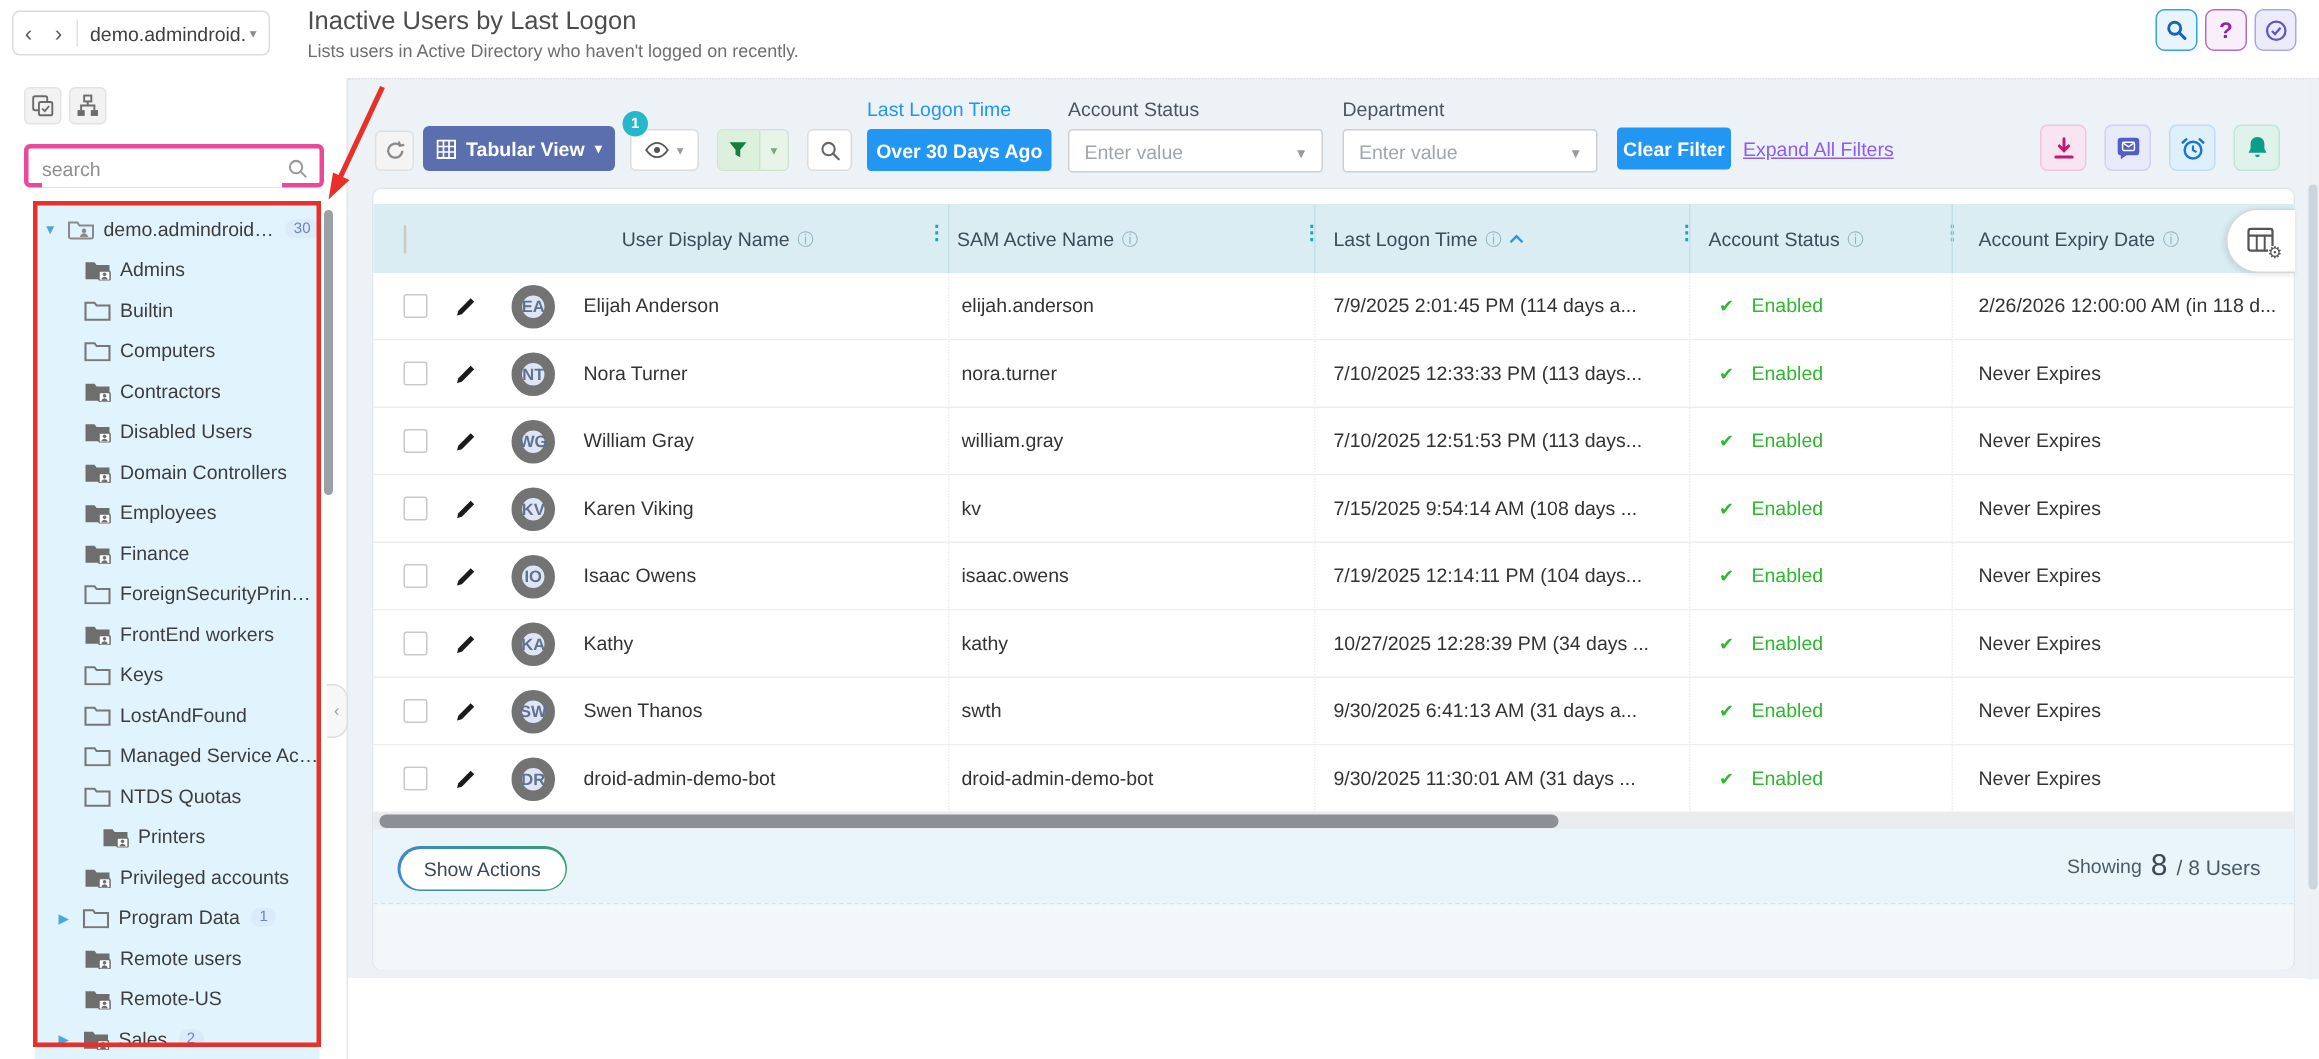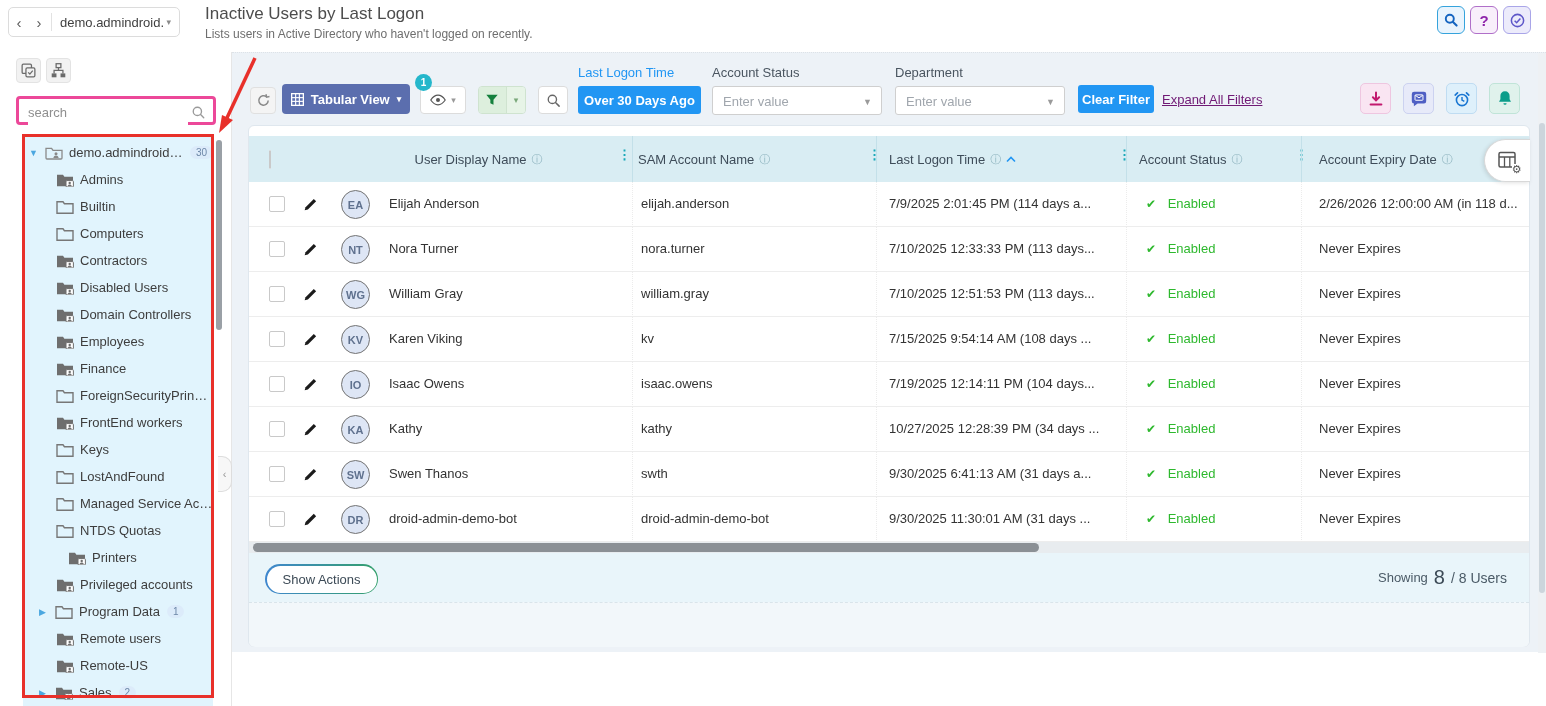--- a/index.html
+++ b/index.html
@@ -53,42 +53,42 @@
   #funnel-caret { width:20px; height:100%; background:#e7f4e7; border-left:1px solid #cfe3cf; display:flex; align-items:center; justify-content:center; color:#7aa87a; font-size:9px; }
   #btn-magnify { left:306px; top:33px; width:30px; height:28px; background:#fff; border:1px solid #dcdcdc; color:#666; }
   .fgroup { position:absolute; top:12px; }
   .fgroup .flabel { font-size:13px; color:#4a5560; margin-bottom:6px; }
   .fgroup.active .flabel { color:#2196f3; }
   .fbtn-active { width:123px; height:28px; background:#2196f3; border-radius:3px; color:#fff; font-size:13px; font-weight:bold; display:flex; align-items:center; justify-content:center; cursor:pointer; }
   .fselect { width:170px; height:29px; background:#fff; border:1px solid #cfcfcf; border-radius:3px; position:relative; cursor:pointer; }
   .fselect .ph { position:absolute; left:10px; top:7px; font-size:13px; color:#a0a6ad; }
   .fselect .selcaret { position:absolute; right:9px; top:10px; font-size:9px; color:#9a9a9a; }
   #btn-clear { left:846px; top:32px; width:76px; height:28px; background:#2196f3; border-radius:3px; color:#fff; font-size:13px; font-weight:bold; }
-  #link-expand { position:absolute; left:930px; top:39px; font-size:13px; color:#701a75; text-decoration:underline; cursor:pointer; }
+  #link-expand { position:absolute; left:930px; top:39px; font-size:13px; color:#8b5cf6; text-decoration:underline; cursor:pointer; }
   .ricon { position:absolute; top:30px; width:31px; height:31px; border-radius:5px; display:flex; align-items:center; justify-content:center; cursor:pointer; }
   #ri-download { left:1128px; background:#f9e5f2; border:1px solid #eec6e0; }
   #ri-chat { left:1171px; background:#e7eaf9; border:1px solid #ccd2f0; }
   #ri-alarm { left:1214px; background:#def0fb; border:1px solid #bfdcf2; }
   #ri-bell { left:1257px; background:#e0f2ec; border:1px solid #c0e4d8; }
 
   
   #card { position:absolute; left:16px; top:72px; width:1282px; height:522px; background:#fff; border:1px solid #dfe7ee; border-radius:6px; }
   #thead { position:absolute; left:0; top:10px; width:100%; height:46px; background:#d9edf3; }
   .hlabel { position:absolute; top:0; height:46px; display:flex; align-items:center; font-size:13px; color:#3e4c59; gap:5px; cursor:pointer;text-align:right; }
   .hinfo { color:#8fb4bf; font-size:11px; }
   .hdots { position:absolute; top:14px; color:#18a8b8; font-weight:bold; font-size:13px; letter-spacing:0; cursor:pointer; line-height:9px; }
   .hdiv { position:absolute; top:0; height:46px; border-left:1px solid #c3e0e9; }
   #hcheck { position:absolute; left:20px; top:15px; }
   .cbox { width:16px; height:16px; border:1px solid #c9c9c9; border-radius:2px; background:#fff; cursor:pointer; }
   #rows { position:absolute; left:0; top:56px; width:100%; }
   .trow { position:relative; height:45px; border-bottom:1px solid #ededed; background:#fff; }
   .trow .rdiv { position:absolute; top:0; height:45px; border-left:1px dotted #ececec; }
   .trow .cbox { position:absolute; left:20px; top:14px; }
   .trow .pencil { position:absolute; left:54px; top:15px; cursor:pointer; }
-  .trow .avatar { position:absolute; left:92px; top:8px; width:29px; height:29px; border-radius:50%; background:#dee6f5; border:1px solid #737373; color:#5f718e; font-size:11px; font-weight:bold; display:flex; align-items:center; justify-content:center; }
+  .trow .avatar { position:absolute; left:92px; top:8px; width:29px; height:29px; border-radius:50%; background:#dee6f5; border:7px solid #737373; color:#5f718e; font-size:11px; font-weight:bold; display:flex; align-items:center; justify-content:center; }
   .cell { position:absolute; top:14px; font-size:13px; color:#333; white-space:nowrap; overflow:hidden; text-overflow:ellipsis; }
   .c-name { left:140px; width:230px; }
   .c-sam  { left:392px; width:225px; }
   .c-logon{ left:640px; width:228px; }
   .c-status{ left:897px; width:150px; color:#2eb82e; }
   .c-status .chk { font-size:12px; margin-right:8px; }
   .c-expiry{ left:1070px; width:205px; }
   #hscroll { position:absolute; left:0; top:416px; width:100%; height:11px; background:#e8ecef; }
   #hthumb { position:absolute; left:4px; top:1px; width:786px; height:9px; background:#8b9095; border-radius:5px; }
   #tfoot { position:absolute; left:0; top:427px; width:100%; height:49px; background:#e9f5fa; }
@@ -552,21 +552,21 @@
   <div id="card">
     <div id="thead">
       <span id="hcheck"><span class="cbox"></span></span>
       <div class="hlabel" style="left:76px;width:307px;justify-content:center">
         <span>User Display Name</span>
           <span class="hinfo">ⓘ</span>
       </div>
       <div class="hdots" style="left:369px">⋮</div>
       <div class="hdiv" style="left:383px"></div>
       <div class="hlabel" style="left:389px">
-        <span>SAM Account Name</span>
+        <span>SAM Active Name</span>
           <span class="hinfo">ⓘ</span>
       </div>
       <div class="hdots" style="left:619px">⋮</div>
       <div class="hdiv" style="left:627px"></div>
       <div class="hlabel" style="left:640px">
         <span>Last Logon Time</span>
           <span class="hinfo">ⓘ</span>
         <span>
             <svg width="10" height="7" viewBox="0 0 10 7">
               <path d="M1 5.5l4-4 4 4" stroke="#2196f3" stroke-width="1.6" fill="none"></path>

